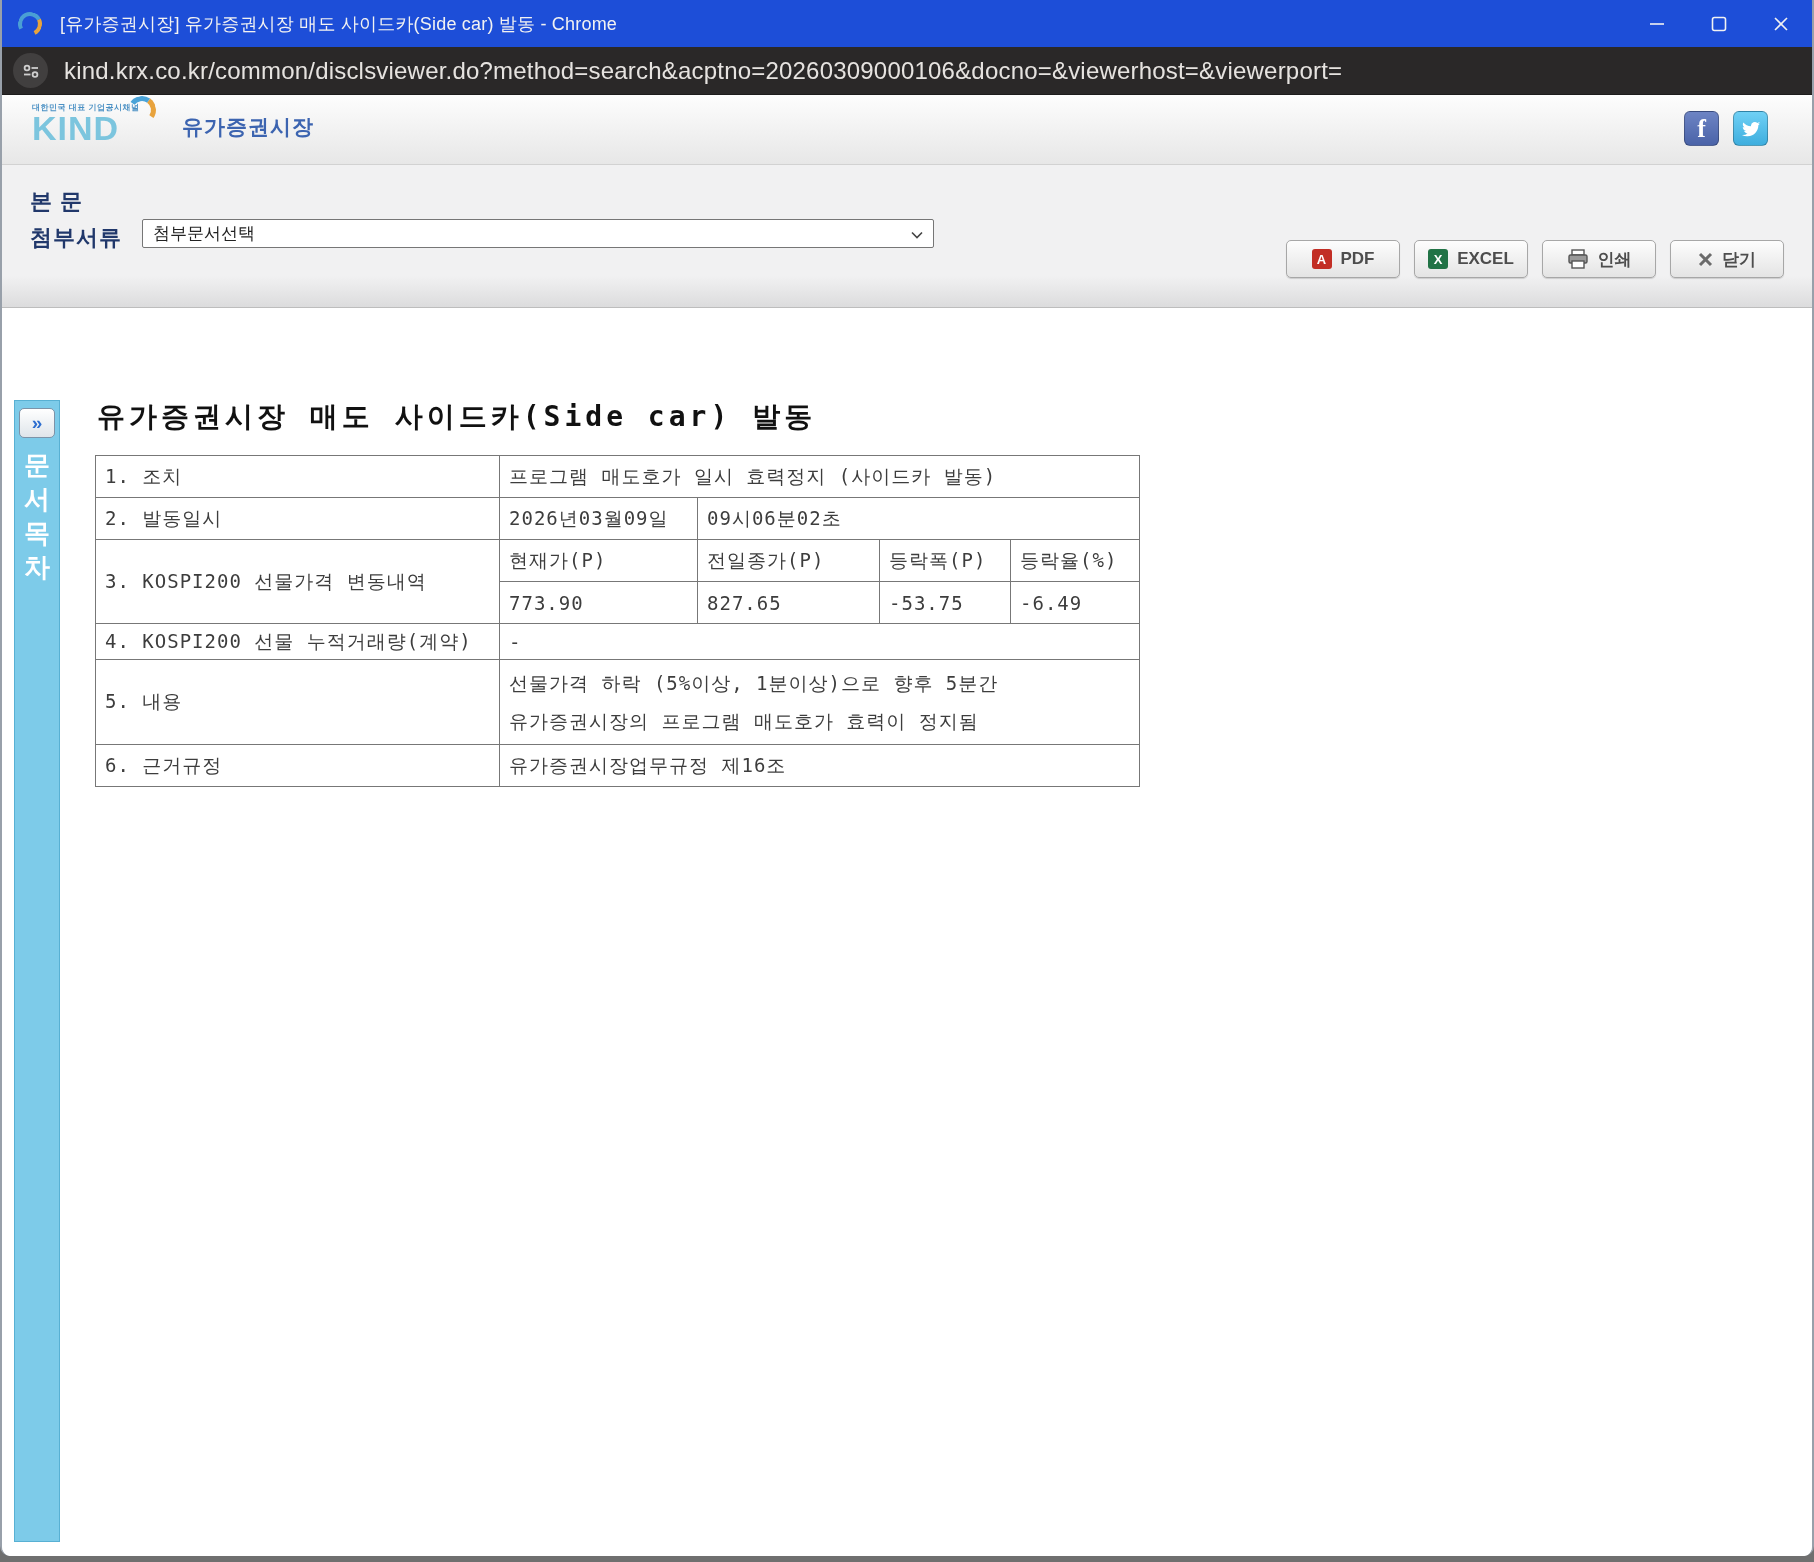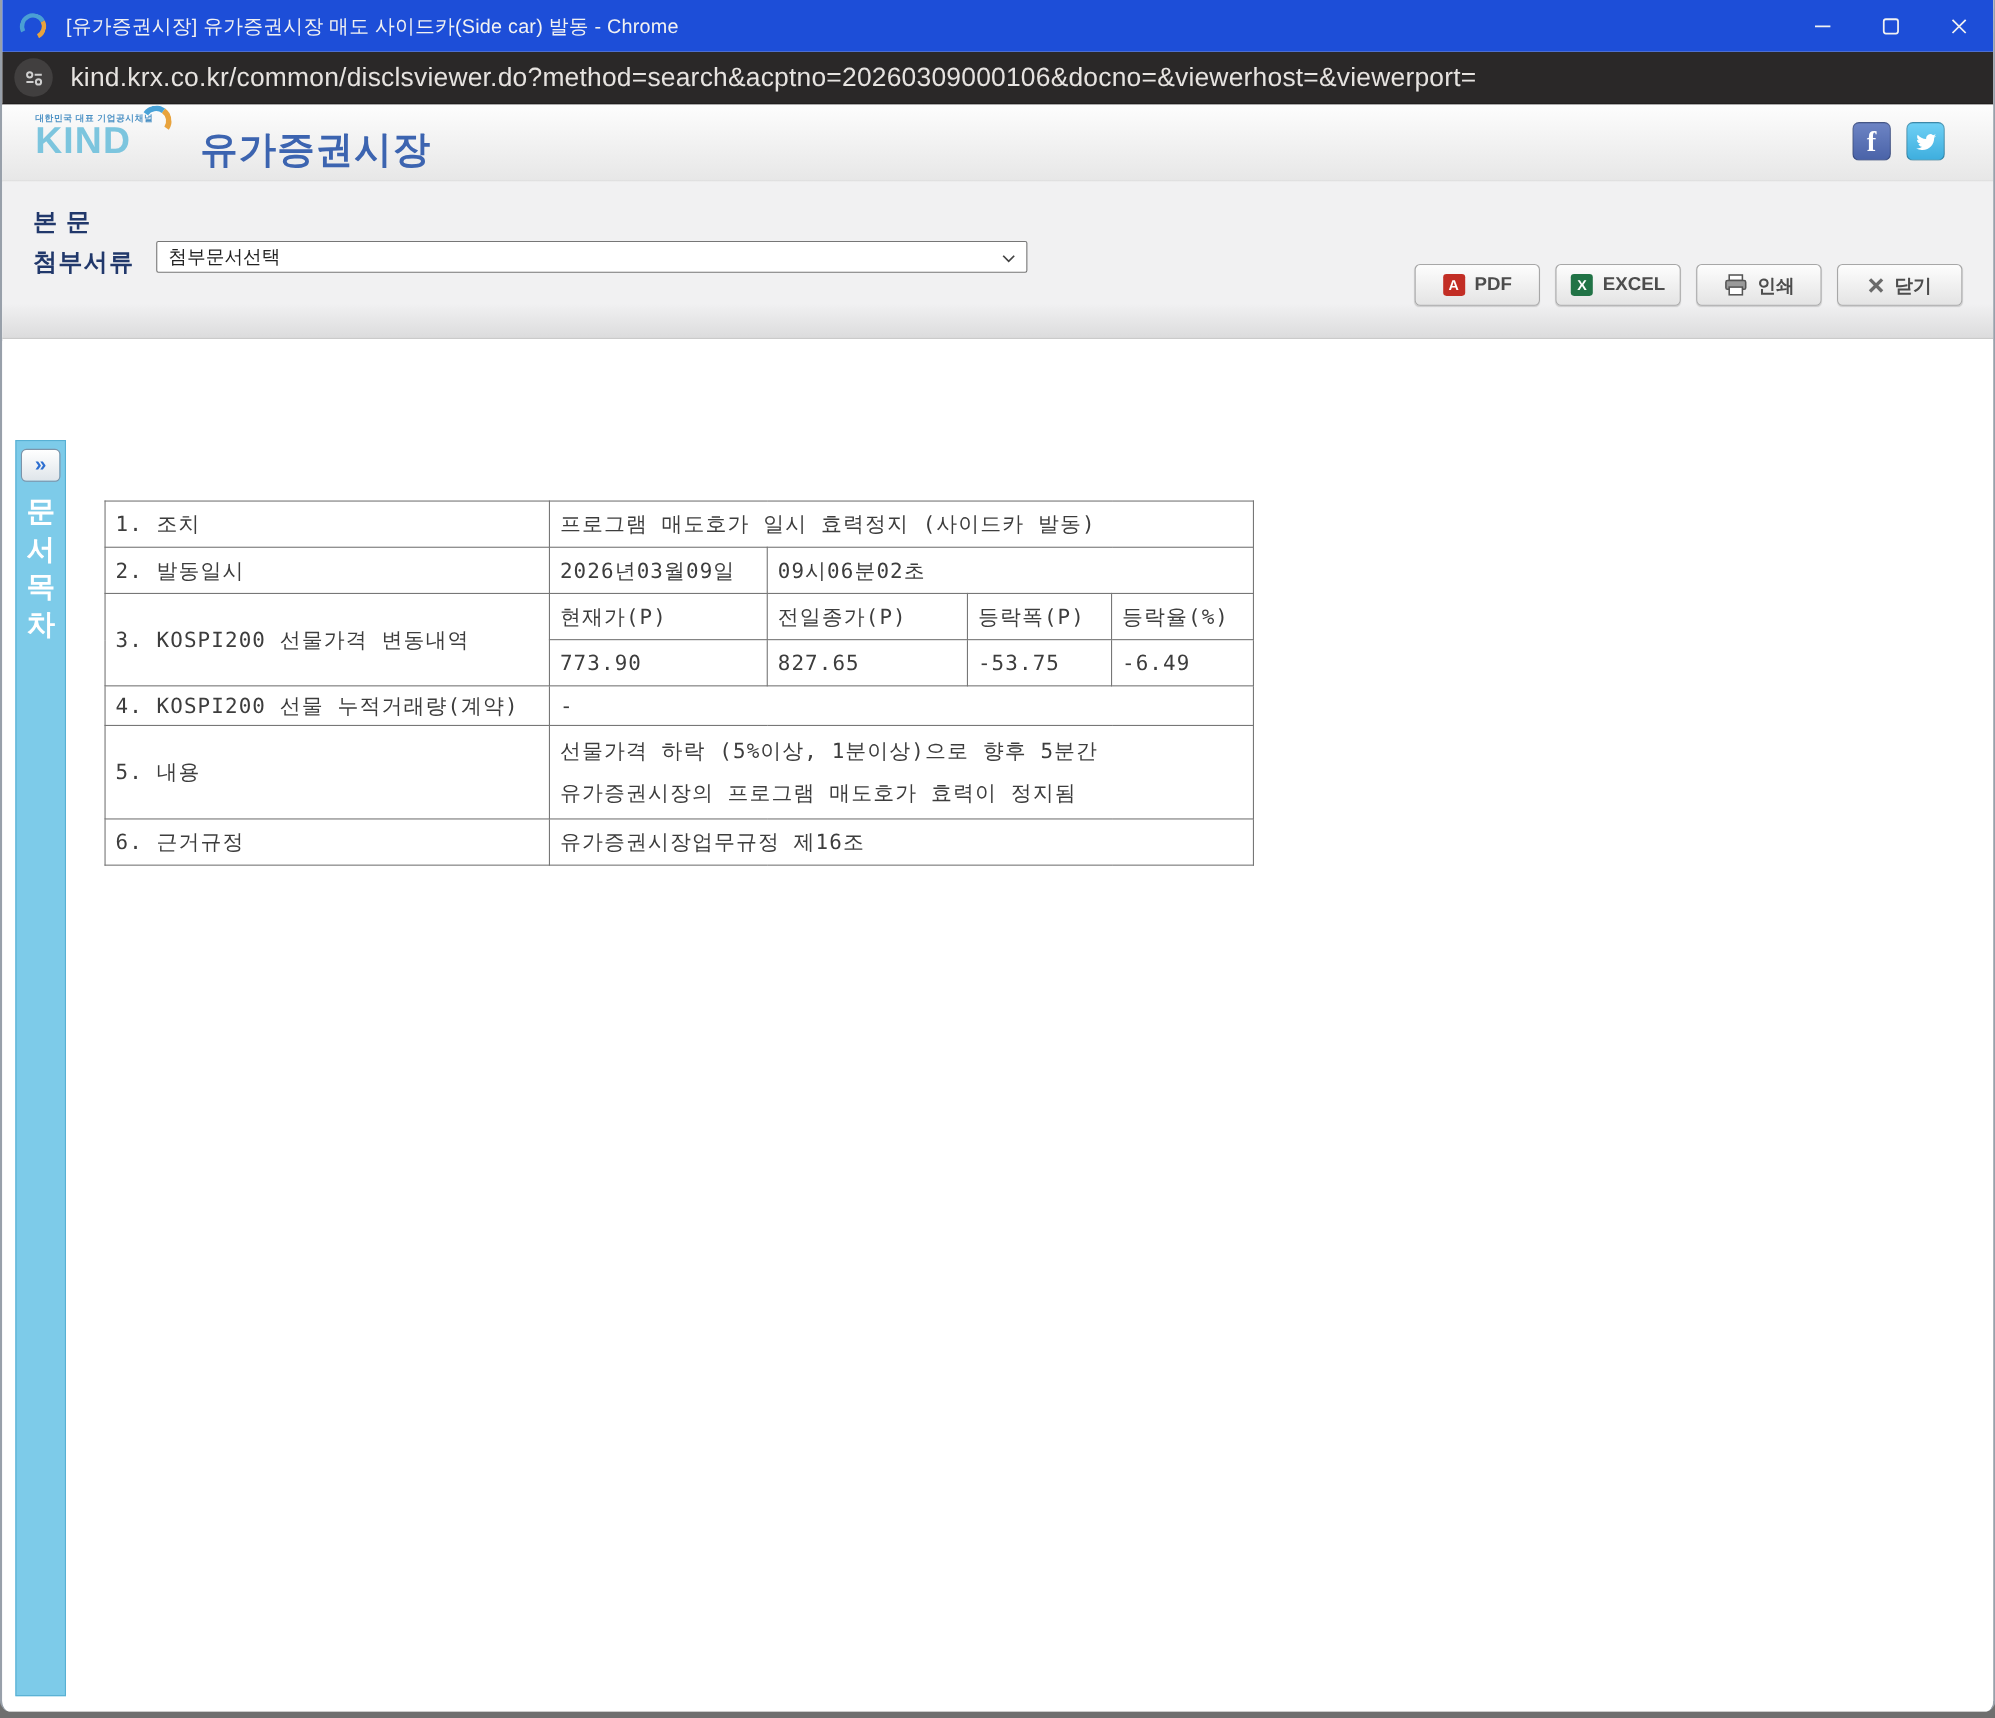--- a/index.html
+++ b/index.html
@@ -46,21 +46,21 @@
     border-bottom:1px solid #d2d2d2; position:relative;
   }
   .kind-logo { position:absolute; left:30px; top:7px; width:120px; cursor:pointer; }
   .logo-tagline { font-size:8px; color:#4a90c4; font-weight:bold; letter-spacing:.5px; white-space:nowrap; }
   .logo-word { font-size:34px; font-weight:bold; color:#7cc5de; letter-spacing:1px; line-height:30px; }
   .logo-swoosh {
     position:absolute; right:-4px; top:-6px; width:28px; height:28px; border-radius:50%;
     border:5px solid transparent; border-top-color:#e8a33d; border-left-color:#4aa3d8;
     transform:rotate(80deg);
   }
-  .market-title { position:absolute; left:180px; top:18px; font-size:34px; font-weight:bold; letter-spacing:1px; }
+  .market-title { position:absolute; left:180px; top:18px; font-size:21px; font-weight:bold; letter-spacing:1px; }
   .social { position:absolute; right:44px; top:16px; display:flex; gap:14px; }
   .social-btn {
     width:35px; height:35px; border-radius:6px; display:flex; align-items:center; justify-content:center;
     cursor:pointer; border:1px solid rgba(0,0,0,.25);
   }
   .fb { background:linear-gradient(#6d84c4,#4a63a8); color:#fff; font-family:"Liberation Serif",serif; font-weight:bold; font-size:26px; line-height:35px; }
   .tw { background:linear-gradient(#6fd0f5,#3eaede); }
   
   .toolbar {
     height:143px; background:linear-gradient(#f1f1f2 78%, #dcdcdd 100%);
@@ -218,20 +218,21 @@
         <span>»</span>
       </div>
       <div class="vlabel">
         <span>문</span>
         <span>서</span>
         <span>목</span>
         <span>차</span>
       </div>
     </div>
 
+    <div class="doc-title">유가증권시장 매도 사이드카(Side car) 발동</div>
 
     <table class="doc-table">
       <colgroup>
         <col style="width:404px">
           <col style="width:198px">
           <col style="width:182px">
           <col style="width:131px">
           <col style="width:129px">
       </colgroup>
       <tbody>

